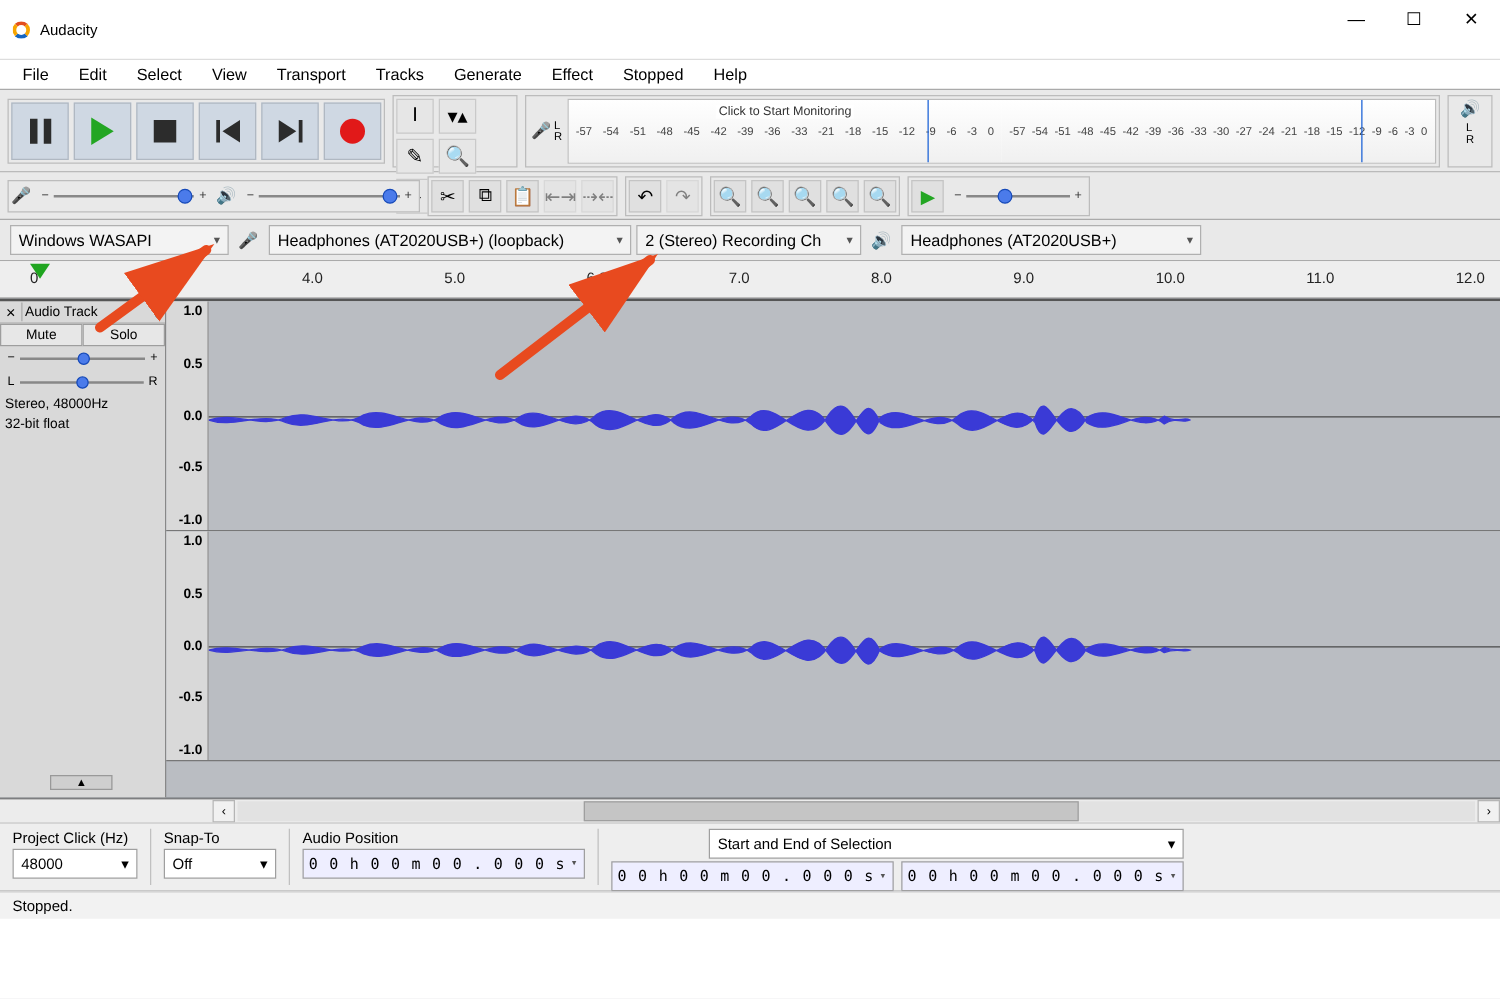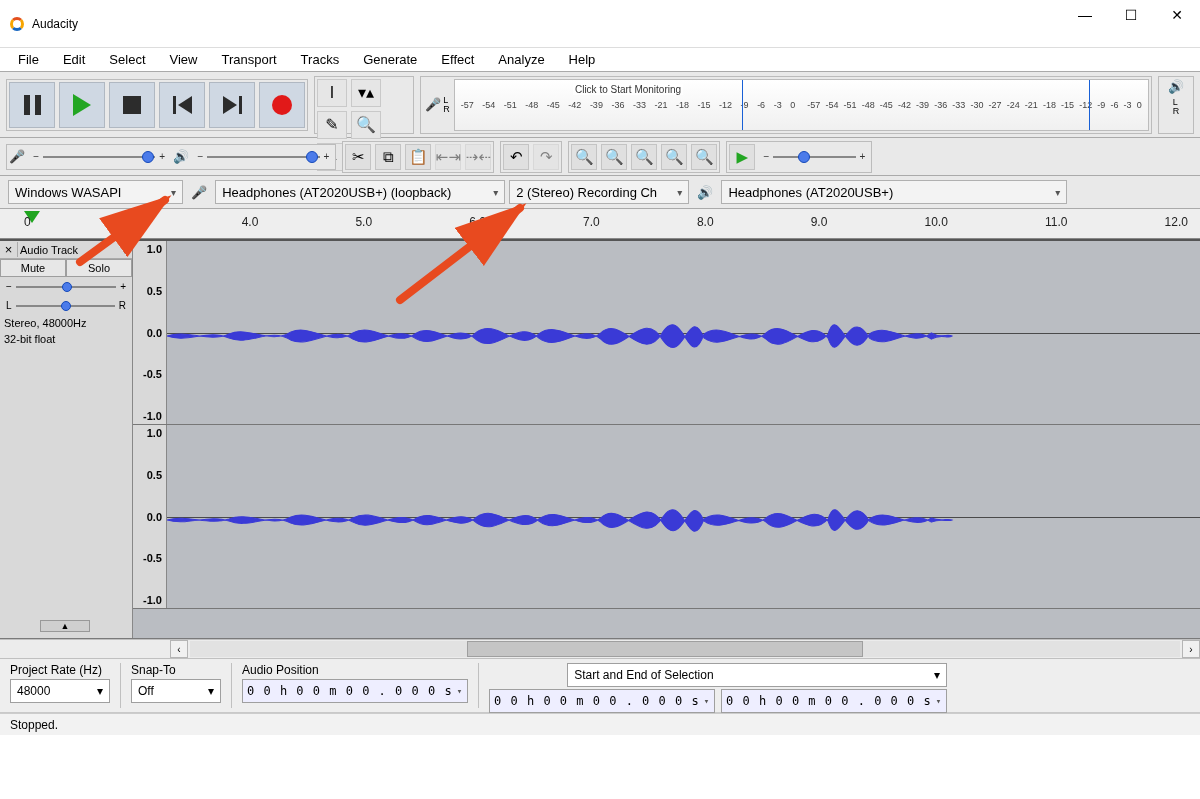--- a/index.html
+++ b/index.html
@@ -263,21 +263,21 @@
 
 <div id="menubar">
   <span class="mitem">File</span>
   <span class="mitem">Edit</span>
   <span class="mitem">Select</span>
   <span class="mitem">View</span>
   <span class="mitem">Transport</span>
   <span class="mitem">Tracks</span>
   <span class="mitem">Generate</span>
   <span class="mitem">Effect</span>
-  <span class="mitem">Analyze</span>
+  <span class="mitem">Stopped</span>
   <span class="mitem">Help</span>
 </div>
 
 <div class="toolrow" style="height:66px;">
 
   <div class="tgroup">
     <div class="tbtn">
         <span class="bars-pause">
           <span></span>
           <span></span>
@@ -439,21 +439,21 @@
   <span style="padding:0 4px;">🎤</span>
   <div class="ddown" style="width:290px;">
     <span>Headphones (AT2020USB+) (loopback)</span>
     <span class="chev">▾</span>
   </div>
   <div class="ddown" style="width:180px;">
     <span>2 (Stereo) Recording Ch</span>
     <span class="chev">▾</span>
   </div>
   <span style="padding:0 4px;">🔊</span>
-  <div class="ddown" style="width:346px;">
+  <div class="ddown" style="width:240px;">
     <span>Headphones (AT2020USB+)</span>
     <span class="chev">▾</span>
   </div>
 </div>
 
 <div id="ruler">
   <span class="playhead"></span>
   <div class="tick-row">
     <span>0</span>
     <span>3.0</span>
@@ -565,21 +565,21 @@
   <div style="width:170px;"></div>
   <div class="arrow">‹</div>
   <div class="tracksc">
       <div class="thumb"></div>
     </div>
   <div class="arrow">›</div>
 </div>
 
 <div id="selrow">
   <div class="group">
-    <span class="lbl">Project Rate (Hz)</span>
+    <span class="lbl">Project Click (Hz)</span>
     <div class="ctl">
         <div class="sel-ddown" style="width:100px;">
       <span>48000</span>
           <span class="chev">▾</span>
     </div>
       </div>
   </div>
   <div class="sep"></div>
   <div class="group">
     <span class="lbl">Snap-To</span>

